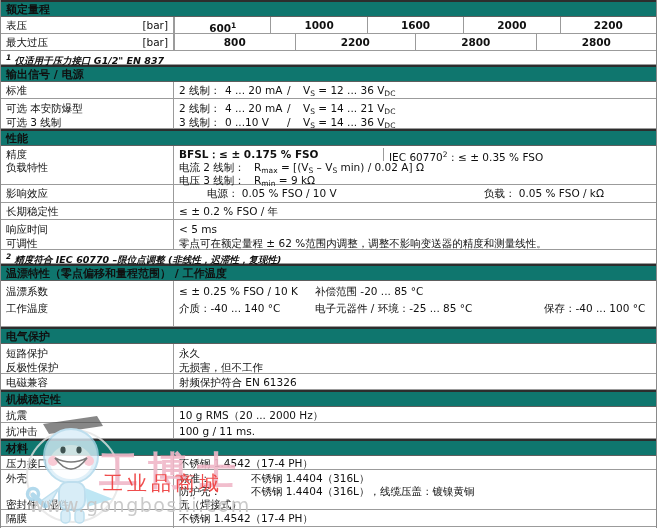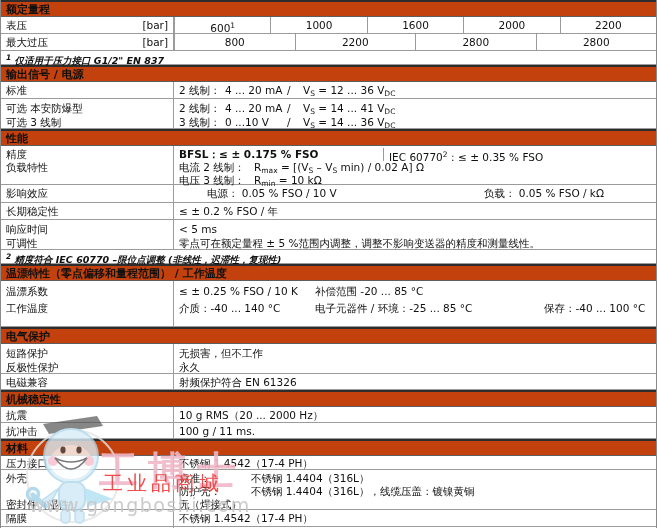--- a/index.html
+++ b/index.html
@@ -5,30 +5,30 @@
   html,body{margin:0;padding:0;background:#ffffff;}
   .page{
     position:relative; width:657px; height:528px; overflow:hidden;
     background:#ffffff; color:#101010;
     font-family:"DejaVu Sans","Liberation Sans",sans-serif;
     font-size:10.5px; line-height:13px;
     box-sizing:border-box; border-left:1px solid #8a8a8a; border-right:1px solid #8a8a8a;
   }
   
   .sh{
-    background:#c2410c; font-weight:bold; font-size:11px;
+    background:#0f766e; font-weight:bold; font-size:11px;
     border-top:2px solid #2d2d2d; border-bottom:1px solid #5e5e5e;
     padding:2px 5px 1px; box-sizing:border-box; height:17px; line-height:12px;
   }
   
   .r{display:flex; border-bottom:1px solid #9b9b9b; box-sizing:border-box;}
   .lb{flex:0 0 173px; width:173px; border-right:1px solid #9b9b9b; padding:2px 5px 1px; box-sizing:border-box; display:flex; justify-content:space-between;}
   .lbcol{flex:0 0 173px; width:173px; border-right:1px solid #9b9b9b; padding:2px 5px 1px; box-sizing:border-box;}
   .vl{flex:1; padding:2px 0 1px 5px; box-sizing:border-box;}
-  .cell{flex:1; border-left:1px solid #9b9b9b; text-align:center; font-weight:normal; font-size:10.5px; padding:2px 0 1px;}
+  .cell{flex:1; border-left:1px solid #9b9b9b; text-align:center; font-weight:bold; font-size:10.5px; padding:2px 0 1px;}
   .cells{flex:1; display:flex;}
   .fn{font-size:9.5px; font-style:italic; font-weight:bold; padding:1px 5px 1px; border-bottom:1px solid #9b9b9b; line-height:11px; height:14px; box-sizing:border-box;}
   .ln{line-height:14px; height:14px; white-space:nowrap;}
   .ln13{line-height:13px; height:13px; white-space:nowrap;}
   .ln17{line-height:17px; height:17px; white-space:nowrap;}
   .sb{font-size:7.5px; vertical-align:-2px;}
   .sp{font-size:7.5px; vertical-align:4px;}
   .wire{display:inline-block;width:46px;}
   .rng{display:inline-block;width:62px;}
   .sl{display:inline-block;width:16px;}
@@ -95,60 +95,60 @@
       <span class="wire">2 线制：</span><span class="rng">4 ... 20 mA</span><span class="sl">/</span><span>V</span><span class="sb">S</span><span> = 12 ... 36 V</span><span class="sb">DC</span>
     </div>
   </div>
 
   <div class="r" style="height:30px">
     <div class="lbcol">
       <div class="ln">可选 本安防爆型</div>
       <div class="ln">可选 3 线制</div>
     </div>
     <div class="vl">
-      <div class="ln"><span class="wire">2 线制：</span><span class="rng">4 ... 20 mA</span><span class="sl">/</span><span>V</span><span class="sb">S</span><span> = 14 ... 41 V</span><span class="sb">DC</span></div>
+      <div class="ln"><span class="wire">2 线制：</span><span class="rng">4 ... 20 mA</span><span class="sl">/</span><span>V</span><span class="sb">S</span><span> = 14 ... 21 V</span><span class="sb">DC</span></div>
       <div class="ln"><span class="wire">3 线制：</span><span class="rng">0 ...10 V</span><span class="sl">/</span><span>V</span><span class="sb">S</span><span> = 14 ... 36 V</span><span class="sb">DC</span></div>
     </div>
   </div>
 
   <div class="sh">性能</div>
 
   <div class="r" style="height:39px">
     <div class="lbcol">
       <div class="ln13">精度</div>
       <div class="ln13">负载特性</div>
     </div>
     <div class="vl">
       <div class="pl1">
         <span class="half">BFSL：≤ ± 0.175 % FSO</span>
         <span class="iec"><span>IEC 60770</span><span class="sp">2</span><span>：≤ ± 0.35 % FSO</span></span>
       </div>
       <div class="ln13"><span class="n75">电流 2 线制：</span><span>R</span><span class="sb">max</span><span> = [(V</span><span class="sb">S</span><span> – V</span><span class="sb">S</span><span> min) / 0.02 A] Ω</span></div>
-      <div class="ln13"><span class="n75">电压 3 线制：</span><span>R</span><span class="sb">min</span><span> = 10 kΩ</span></div>
+      <div class="ln13"><span class="n75">电压 3 线制：</span><span>R</span><span class="sb">min</span><span> = 9 kΩ</span></div>
     </div>
   </div>
 
   <div class="r" style="height:18px">
     <div class="lbcol">影响效应</div>
     <div class="vl"><span class="w277">电源： 0.05 % FSO / 10 V</span><span>负载： 0.05 % FSO / kΩ</span></div>
   </div>
 
   <div class="r" style="height:17px">
     <div class="lbcol">长期稳定性</div>
     <div class="vl">≤ ± 0.2 % FSO / 年</div>
   </div>
 
   <div class="r" style="height:30px">
     <div class="lbcol">
       <div class="ln">响应时间</div>
       <div class="ln">可调性</div>
     </div>
     <div class="vl">
       <div class="ln">&lt; 5 ms</div>
-      <div class="ln adjv">零点可在额定量程 ± 5 %范围内调整，调整不影响变送器的精度和测量线性。</div>
+      <div class="ln adjv">零点可在额定量程 ± 62 %范围内调整，调整不影响变送器的精度和测量线性。</div>
     </div>
   </div>
 
   <div class="fn">
     <span class="sp">2</span>
     <span>精度符合 IEC 60770 –限位点调整 (非线性，迟滞性，复现性)</span>
   </div>
 
   <div class="sh">温漂特性（零点偏移和量程范围） / 工作温度</div>
 
@@ -164,22 +164,22 @@
   </div>
 
   <div class="sh">电气保护</div>
 
   <div class="r" style="height:30px">
     <div class="lbcol">
       <div class="ln">短路保护</div>
       <div class="ln">反极性保护</div>
     </div>
     <div class="vl">
+      <div class="ln">永久</div>
       <div class="ln">无损害，但不工作</div>
-      <div class="ln">永久</div>
     </div>
   </div>
 
   <div class="r" style="height:16px">
     <div class="lbcol">电磁兼容</div>
     <div class="vl">射频保护符合 EN 61326</div>
   </div>
 
   <div class="sh">机械稳定性</div>
 

